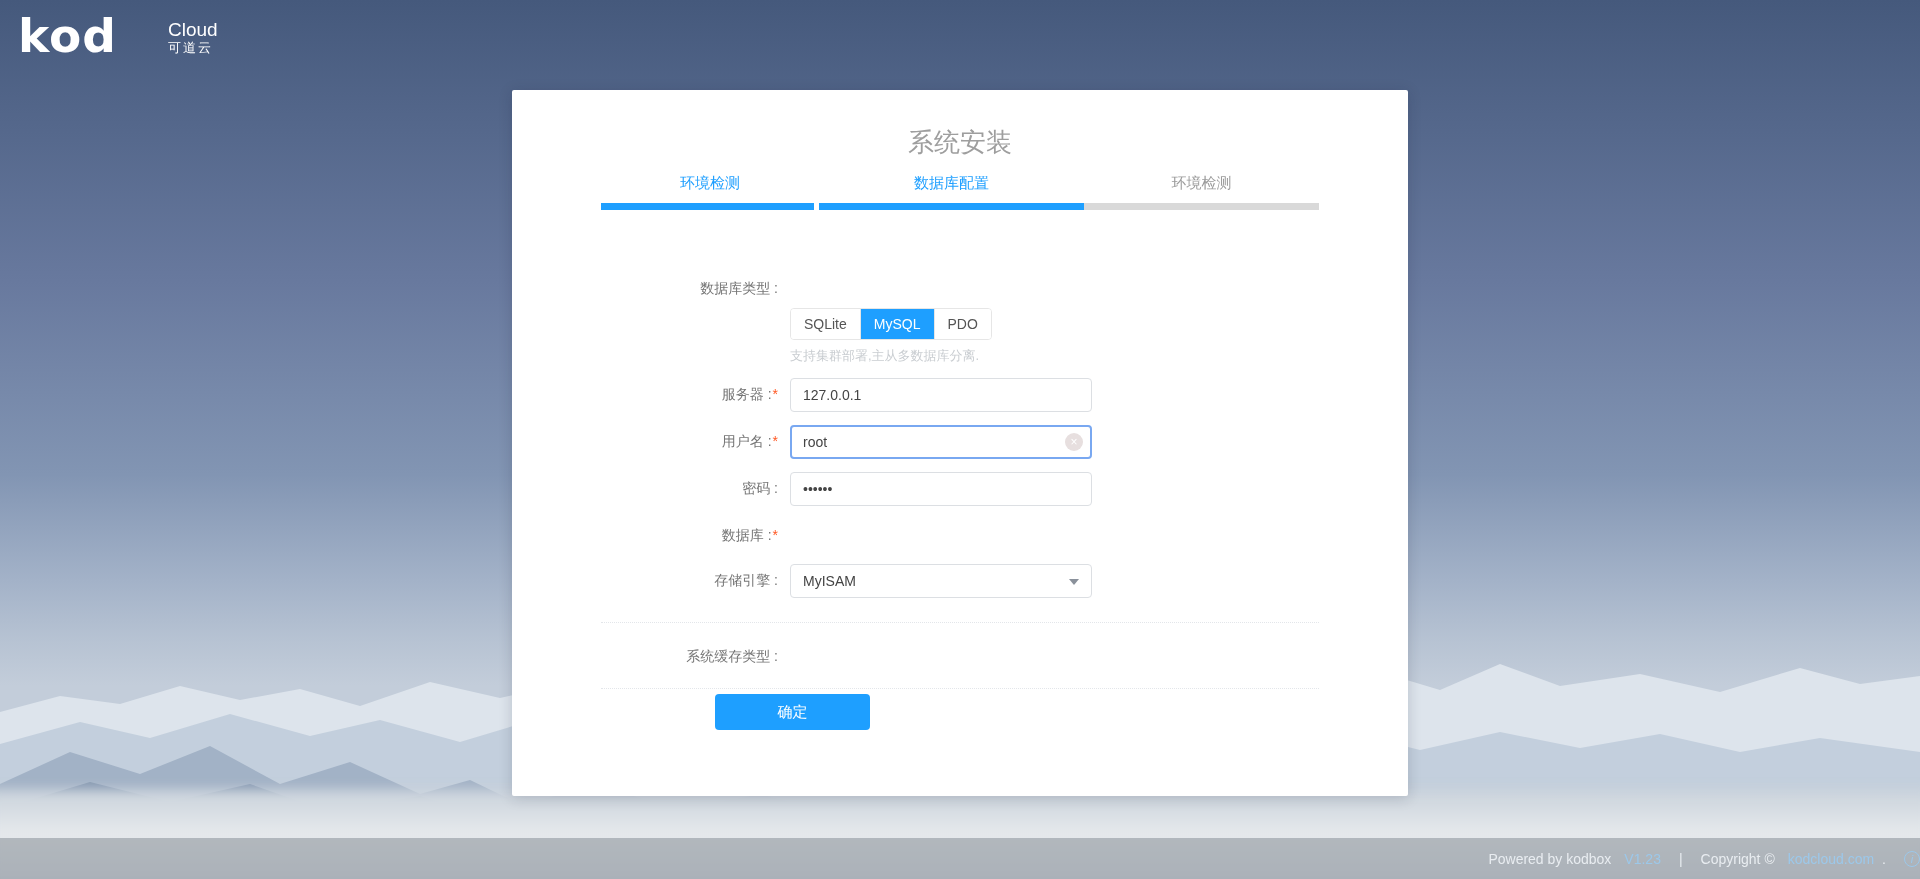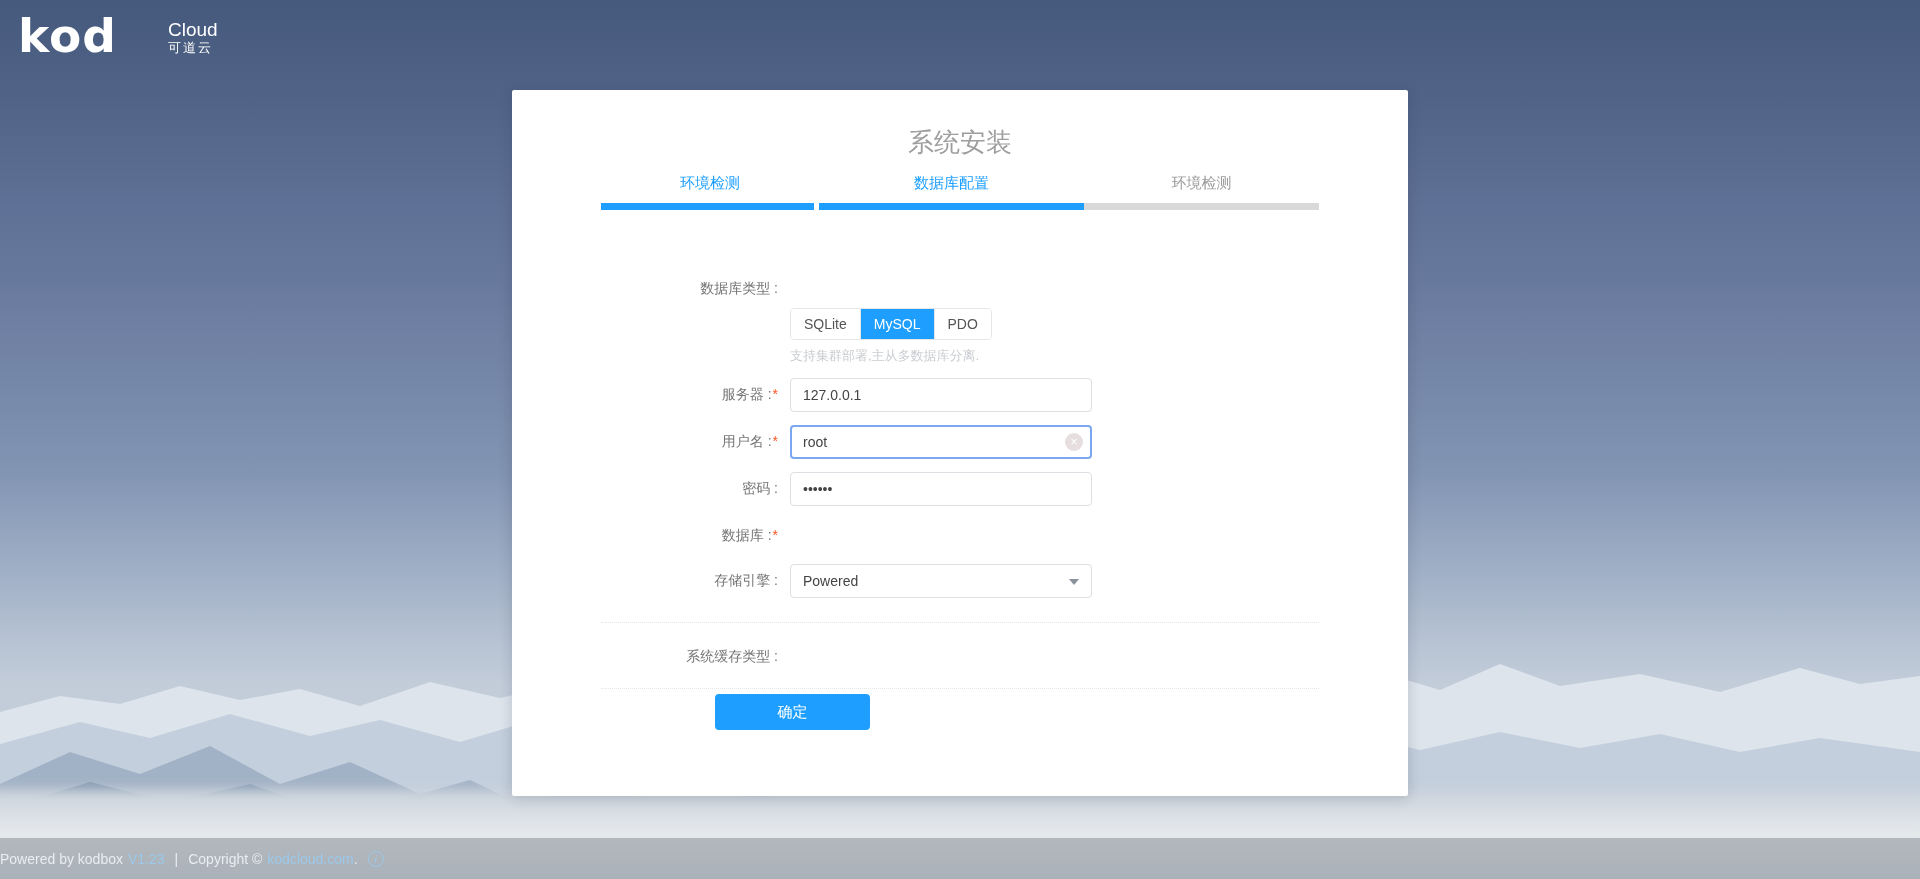--- a/index.html
+++ b/index.html
@@ -73,22 +73,22 @@
     font-size:14px;color:#444;line-height:32px;padding:0 12px;cursor:pointer;position:relative;}
   .caret{position:absolute;right:12px;top:14px;width:0;height:0;
     border-left:5px solid transparent;border-right:5px solid transparent;
     border-top:6px solid #8a919b;}
   .divider{border-top:1px dotted #e3e6ea;margin-top:24px;margin-bottom:17px;}
   .divider2{border-top:1px dotted #e3e6ea;margin-top:16px;margin-bottom:5px;}
   .submit{display:block;margin-left:114px;width:155px;height:36px;border:none;border-radius:4px;
     background:var(--accent);color:#fff;font-size:15px;cursor:pointer;font-family:inherit;}
   
   .footer{position:absolute;left:0;bottom:0;width:100%;height:41px;z-index:4;
-    background:rgba(116,124,134,.45);display:flex;align-items:center;justify-content:flex-start;
-    font-size:14px;color:#e9edf1;}
+    background:rgba(116,124,134,.45);display:flex;align-items:center;justify-content:flex-end;
+    font-size:14px;color:#e9edf1;gap:8px;}
   .footer .lite{color:var(--footer-link);}
   .footer a{color:var(--footer-link);text-decoration:none;cursor:pointer;}
   .footer .sep{margin:0 10px;}
   .sp{margin-left:5px;}
   .info-icon{display:inline-block;margin-left:10px;width:16px;height:16px;border-radius:50%;
     border:1px solid var(--footer-link);color:var(--footer-link);font-size:11px;line-height:15px;
     text-align:center;font-style:italic;cursor:pointer;}
 </style>
 </head>
 <body>
@@ -162,21 +162,21 @@
       </div>
 
       <div class="form-row">
         <div class="form-label"><span>数据库 :</span><span class="req">*</span></div>
       </div>
 
       <div class="form-row">
         <div class="form-label"><span>存储引擎 :</span></div>
         <div class="control">
           <div class="select">
-            <span>Powered</span>
+            <span>MyISAM</span>
             <span class="caret"></span>
           </div>
         </div>
       </div>
 
       <div class="divider"></div>
 
       <div class="form-row">
         <div class="form-label">系统缓存类型 :</div>
       </div>

